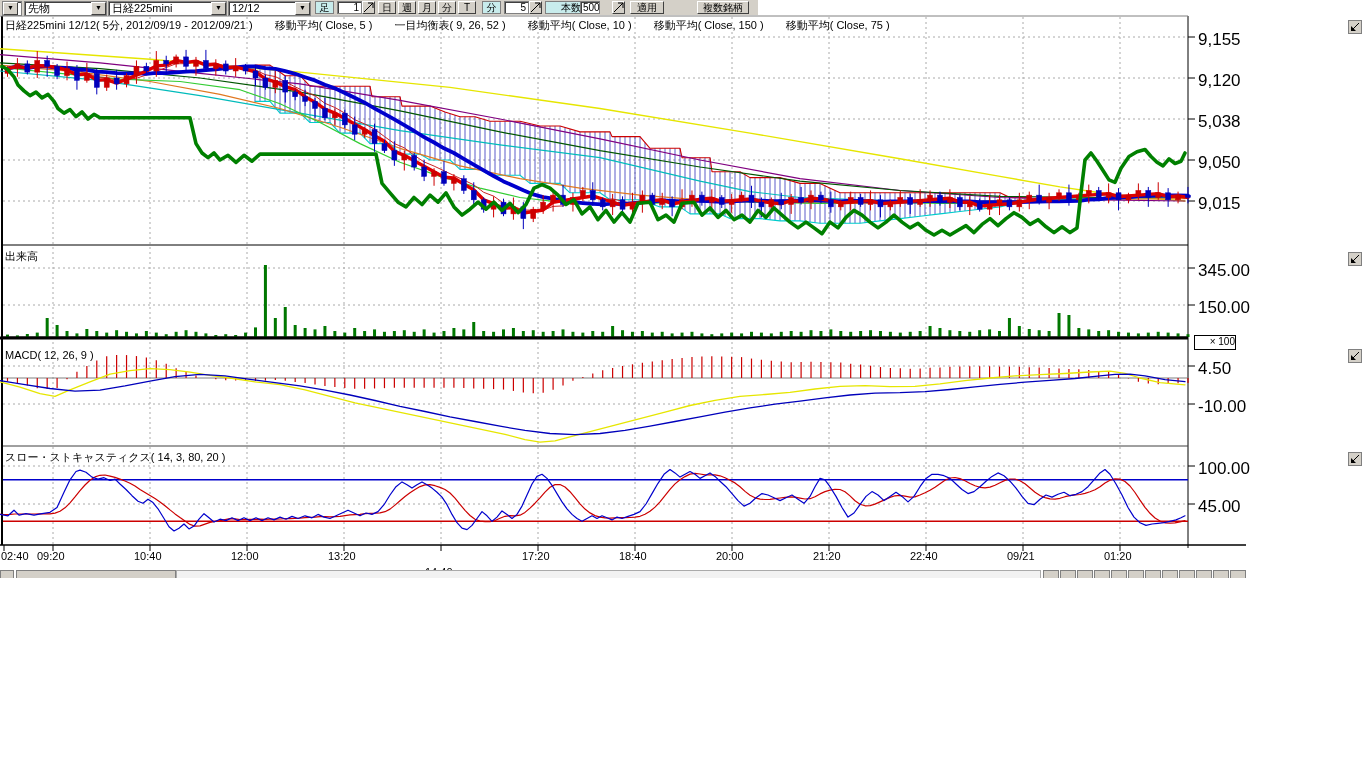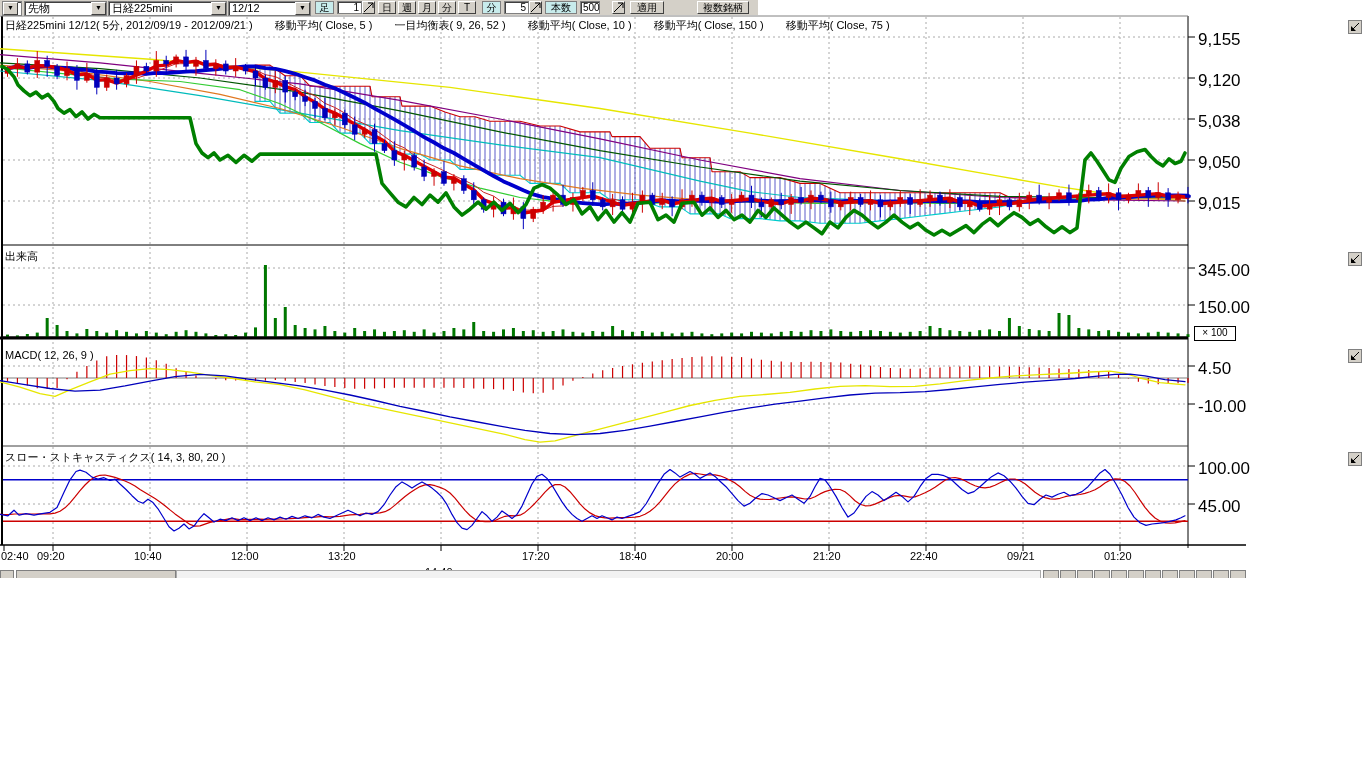--- a/index.html
+++ b/index.html
@@ -23,22 +23,22 @@
   .spinbtn{position:absolute;top:1px;width:13px;height:13px;background:#d4d0c8;border:1px solid #fff;
            border-right-color:#404040;border-bottom-color:#404040;box-sizing:border-box;}
   .spinbtn svg{display:block}
   
   #chart-layer{position:absolute;left:0;top:0;}
   .legendrow{position:absolute;left:5px;white-space:nowrap;font-size:11px;letter-spacing:0;}
   .legendrow span{margin-right:22px;}
   .axlabel{position:absolute;font-size:17px;font-family:"Liberation Sans",sans-serif;white-space:nowrap;}
   .ticklabel{position:absolute;top:550px;font-size:11px;white-space:nowrap;}
   #vol-title,#macd-title,#stoch-title{position:absolute;left:5px;font-size:11px;white-space:nowrap;}
-  #mult-box{position:absolute;left:1194px;top:326px;width:40px;height:13px;border:1px solid #000;
-            background:#fff;font-size:10px;line-height:12px;text-align:center;}
+  #mult-box{position:absolute;left:1194px;top:335px;width:40px;height:13px;border:1px solid #000;
+            background:#fff;font-size:10px;line-height:12px;text-align:right;}
   .cornerbtn{position:absolute;left:1348px;width:14px;height:14px;background:#d4d0c8;
              border:1px solid #808080;box-sizing:border-box;}
   
   #scrollstrip{position:absolute;left:0;top:570px;width:1250px;height:8px;overflow:hidden;}
   #sb-leftbtn{position:absolute;left:0;top:0;width:14px;height:14px;background:#d4d0c8;border:1px solid #808080;box-sizing:border-box;}
   #sb-thumb{position:absolute;left:16px;top:0;width:160px;height:14px;background:#d4d0c8;border:1px solid #808080;box-sizing:border-box;}
   #sb-track{position:absolute;left:176px;top:0;width:865px;height:14px;background:#f2f2f2;border:1px solid #aaa;box-sizing:border-box;}
   .minibtn{position:absolute;top:0;width:16px;height:14px;background:#d4d0c8;border:1px solid #808080;box-sizing:border-box;}
 </style>
 </head>
@@ -73,21 +73,21 @@
   <div class="tbtn" style="left:418px;width:18px;">月</div>
   <div class="tbtn" style="left:438px;width:18px;">分</div>
   <div class="tbtn" style="left:458px;width:18px;">T</div>
   <div class="tlabel" style="left:482px;width:19px;">分</div>
   <div class="spinfield" style="left:504px;width:25px;">5</div>
   <div class="spinbtn" style="left:529px;">
     <svg width="11" height="11">
           <path d="M1 10 L10 1 M10 1 L5 1 M10 1 L10 6" stroke="#000" stroke-width="1" fill="none"></path>
         </svg>
   </div>
-  <div class="tlabel" style="left:545px;width:32px;">本数</div>
+  <div class="tlabel" style="left:545px;width:52px;">本数</div>
   <div class="spinfield" style="left:580px;width:20px;">500</div>
   <div class="spinbtn" style="left:612px;">
     <svg width="11" height="11">
           <path d="M1 10 L10 1 M10 1 L5 1 M10 1 L10 6" stroke="#000" stroke-width="1" fill="none"></path>
         </svg>
   </div>
   <div class="tbtn" style="left:630px;width:34px;">適用</div>
   <div class="tbtn" style="left:697px;width:52px;">複数銘柄</div>
 </div>
 

